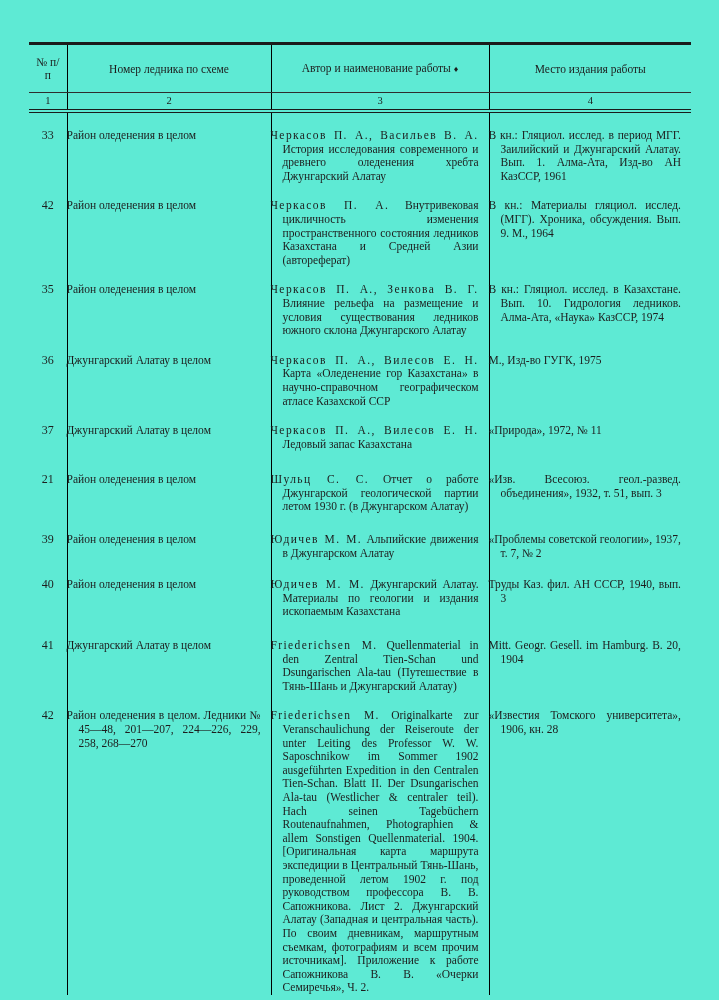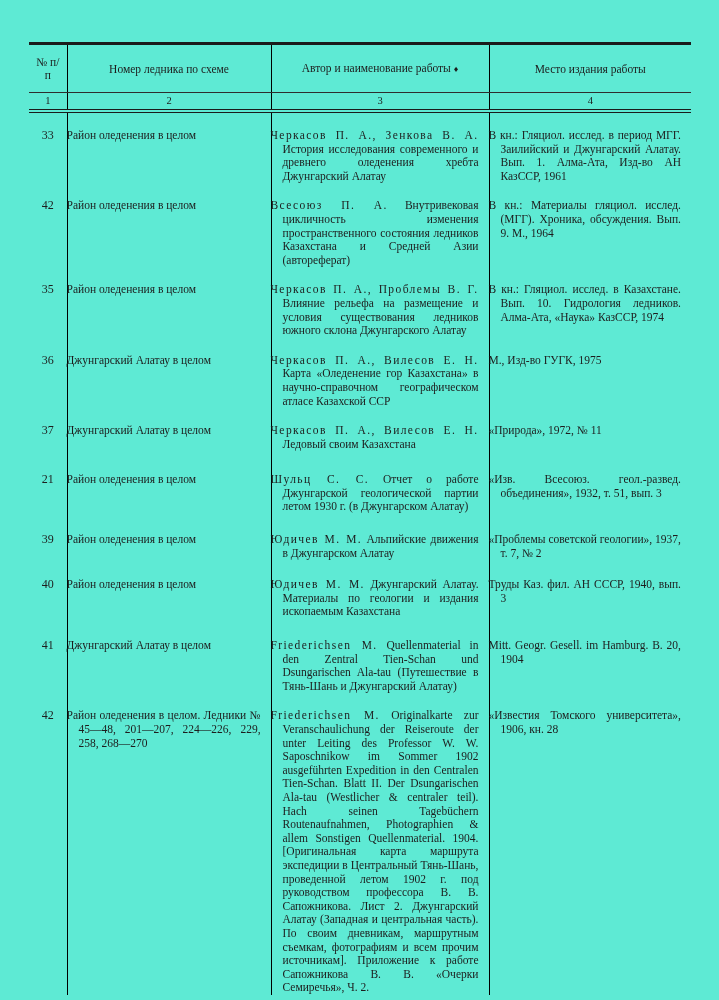--- a/index.html
+++ b/index.html
@@ -101,47 +101,47 @@
       </tr>
     </thead>
     <tbody>
 
       <tr>
         <td class="c-num">33</td>
         <td>
             <p class="hang">Район оледенения в целом</p>
           </td>
         <td>
-            <p class="hang"><span class="author">Черкасов П. А., Зенкова В. А.</span> <span>История исследования современного и древнего оледенения хребта Джунгарский Алатау</span></p>
+            <p class="hang"><span class="author">Черкасов П. А., Васильев В. А.</span> <span>История исследования современного и древнего оледенения хребта Джунгарский Алатау</span></p>
           </td>
         <td>
             <p class="hang">В кн.: Гляциол. исслед. в период МГГ. Заилийский и Джунгарский Алатау. Вып. 1. Алма-Ата, Изд-во АН КазССР, 1961</p>
           </td>
       </tr>
 
       <tr>
         <td class="c-num">42</td>
         <td>
             <p class="hang">Район оледенения в целом</p>
           </td>
         <td>
-            <p class="hang"><span class="author">Всесоюз П. А.</span> <span>Внутривековая цикличность изменения пространственного состояния ледников Казахстана и Средней Азии (автореферат)</span></p>
+            <p class="hang"><span class="author">Черкасов П. А.</span> <span>Внутривековая цикличность изменения пространственного состояния ледников Казахстана и Средней Азии (автореферат)</span></p>
           </td>
         <td>
             <p class="hang">В кн.: Материалы гляциол. исслед. (МГГ). Хроника, обсуждения. Вып. 9. М., 1964</p>
           </td>
       </tr>
 
       <tr>
         <td class="c-num">35</td>
         <td>
             <p class="hang">Район оледенения в целом</p>
           </td>
         <td>
-            <p class="hang"><span class="author">Черкасов П. А., Проблемы В. Г.</span> <span>Влияние рельефа на размещение и условия существования ледников южного склона Джунгарского Алатау</span></p>
+            <p class="hang"><span class="author">Черкасов П. А., Зенкова В. Г.</span> <span>Влияние рельефа на размещение и условия существования ледников южного склона Джунгарского Алатау</span></p>
           </td>
         <td>
             <p class="hang">В кн.: Гляциол. исслед. в Казахстане. Вып. 10. Гидрология ледников. Алма-Ата, «Наука» КазССР, 1974</p>
           </td>
       </tr>
 
       <tr>
         <td class="c-num">36</td>
         <td>
             <p class="hang">Джунгарский Алатау в целом</p>
@@ -153,21 +153,21 @@
             <p class="hang">М., Изд-во ГУГК, 1975</p>
           </td>
       </tr>
 
       <tr>
         <td class="c-num">37</td>
         <td>
             <p class="hang">Джунгарский Алатау в целом</p>
           </td>
         <td>
-            <p class="hang"><span class="author">Черкасов П. А., Вилесов Е. Н.</span> <span>Ледовый своим Казахстана</span></p>
+            <p class="hang"><span class="author">Черкасов П. А., Вилесов Е. Н.</span> <span>Ледовый запас Казахстана</span></p>
           </td>
         <td>
             <p class="hang">«Природа», 1972, № 11</p>
           </td>
       </tr>
 
       <tr>
         <td class="c-num">21</td>
         <td>
             <p class="hang">Район оледенения в целом</p>

